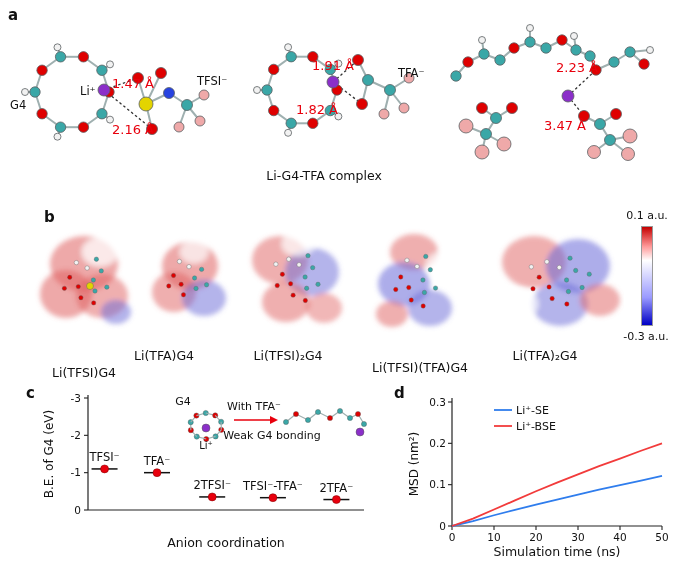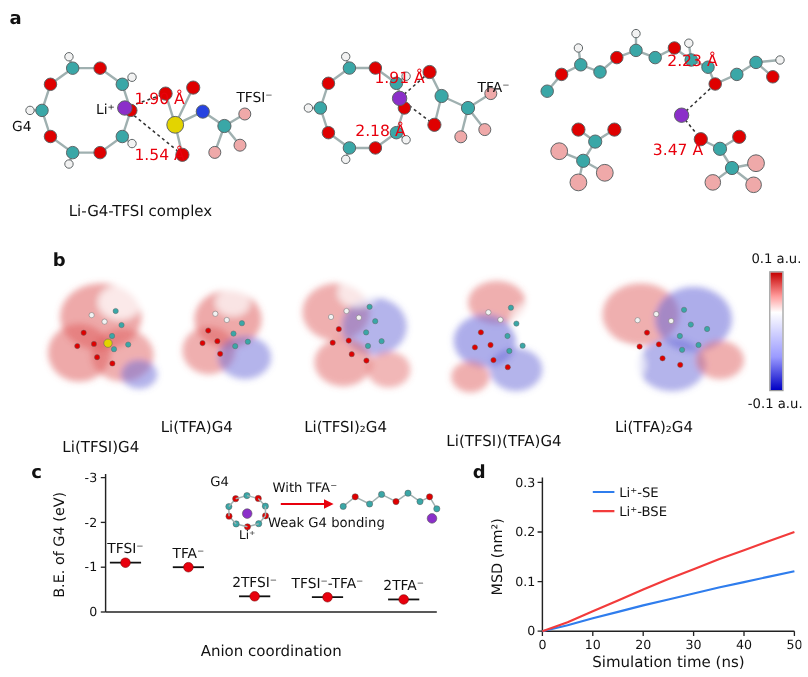--- a/index.html
+++ b/index.html
@@ -201,29 +201,29 @@
         <circle cx="172" cy="130" r="5.5" fill="#3aa7a7" stroke="#5a6062" stroke-width="0.8"></circle>
         <circle cx="192" cy="126" r="7" fill="#efa9a9" stroke="#5a6062" stroke-width="0.8"></circle>
         <circle cx="156" cy="142" r="6.5" fill="#efa9a9" stroke="#5a6062" stroke-width="0.8"></circle>
         <circle cx="190" cy="144" r="6.5" fill="#efa9a9" stroke="#5a6062" stroke-width="0.8"></circle>
       </g>
     </svg>
 
   <span class="abs mlabel" style="left:10px;top:98px">G4</span>
   <span class="abs mlabel" style="left:80px;top:84px">Li⁺</span>
   <span class="abs mlabel" style="left:197px;top:74px">TFSI⁻</span>
-  <span class="abs dist" style="left:112px;top:76px">1.90 Å</span>
-  <span class="abs dist" style="left:112px;top:122px">1.54 Å</span>
-  <span class="abs cap" style="left:117px;top:168px">Li-G4-TFSI complex</span>
+  <span class="abs dist" style="left:112px;top:76px">1.47 Å</span>
+  <span class="abs dist" style="left:112px;top:122px">2.16 Å</span>
 
   <span class="abs dist" style="left:312px;top:58px">1.91 Å</span>
-  <span class="abs dist" style="left:296px;top:102px">2.18 Å</span>
+  <span class="abs dist" style="left:296px;top:102px">1.82 Å</span>
   <span class="abs mlabel" style="left:398px;top:66px">TFA⁻</span>
-
-  <span class="abs dist" style="left:556px;top:44px">2.23 Å</span>
+  <span class="abs cap" style="left:324px;top:168px">Li-G4-TFA complex</span>
+
+  <span class="abs dist" style="left:556px;top:60px">2.23 Å</span>
   <span class="abs dist" style="left:544px;top:118px">3.47 Å</span>
 
   <span class="abs plabel" style="left:44px;top:208px">b</span>
 
   <svg id="esp1" class="abs" style="left:30px;top:224px" width="108" height="118" viewBox="0 0 108 118">
       <g>
         <g filter="url(#soft)">
           <ellipse cx="54" cy="40" rx="34" ry="28" fill="#e06060" opacity="0.55"></ellipse>
           <ellipse cx="36" cy="70" rx="26" ry="24" fill="#e06060" opacity="0.55"></ellipse>
           <ellipse cx="72" cy="72" rx="26" ry="22" fill="#e06060" opacity="0.5"></ellipse>
@@ -339,21 +339,21 @@
     </svg>
 
   <span class="abs cap" style="left:84px;top:365px">Li(TFSI)G4</span>
   <span class="abs cap" style="left:164px;top:348px">Li(TFA)G4</span>
   <span class="abs cap" style="left:288px;top:348px">Li(TFSI)₂G4</span>
   <span class="abs cap" style="left:420px;top:360px">Li(TFSI)(TFA)G4</span>
   <span class="abs cap" style="left:545px;top:348px">Li(TFA)₂G4</span>
 
   <div class="abs cbar" style="left:641px;top:226px"></div>
   <span class="abs cblabel" style="left:647px;top:209px">0.1 a.u.</span>
-  <span class="abs cblabel" style="left:646px;top:330px">-0.1 a.u.</span>
+  <span class="abs cblabel" style="left:646px;top:330px">-0.3 a.u.</span>
 
   <span class="abs plabel" style="left:26px;top:384px">c</span>
   <svg id="chartC" class="abs" style="left:40px;top:392px" width="330" height="168" viewBox="0 0 330 168">
       <g>
         <line x1="48" y1="3" x2="48" y2="118" stroke="#222" stroke-width="1.2"></line>
         <line x1="48" y1="118" x2="324" y2="118" stroke="#222" stroke-width="1.2"></line>
         <line x1="44" y1="6" x2="48" y2="6" stroke="#222" stroke-width="1.1"></line>
         <text x="41" y="9.5" text-anchor="end" font-size="10.5">-3</text>
         <line x1="44" y1="43.33333333333334" x2="48" y2="43.33333333333334" stroke="#222" stroke-width="1.1"></line>
         <text x="41" y="46.83333333333334" text-anchor="end" font-size="10.5">-2</text>

